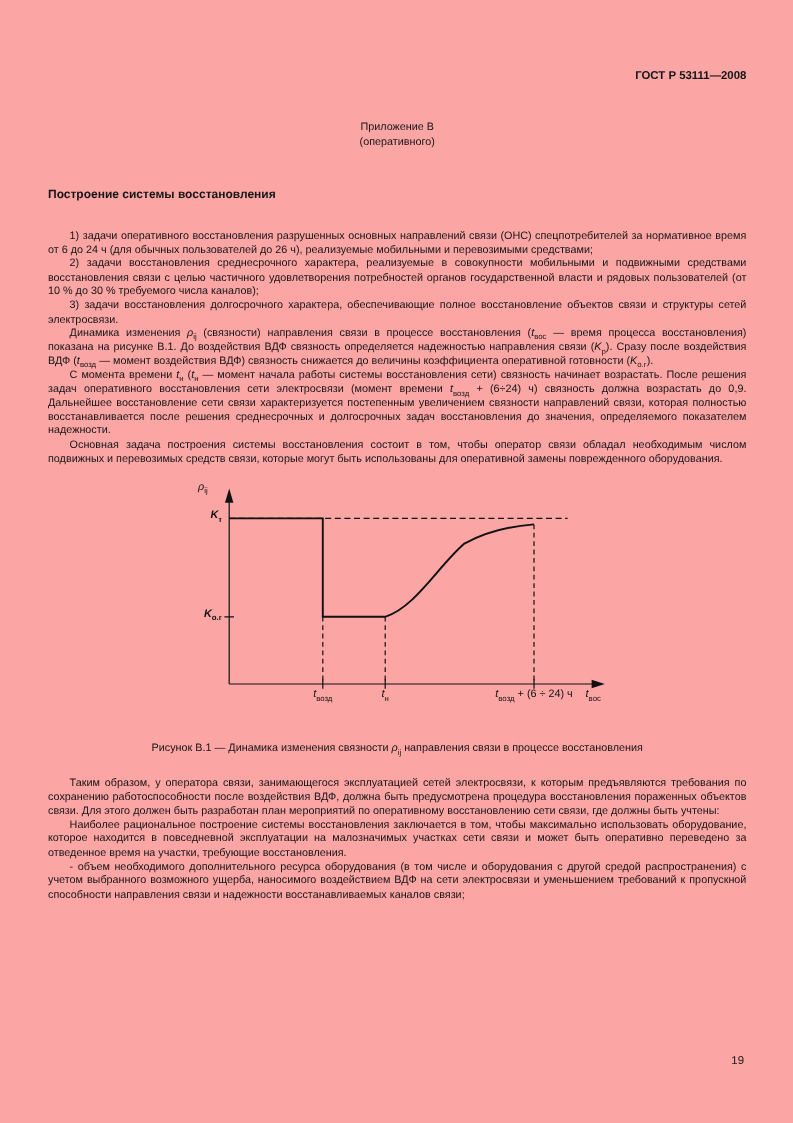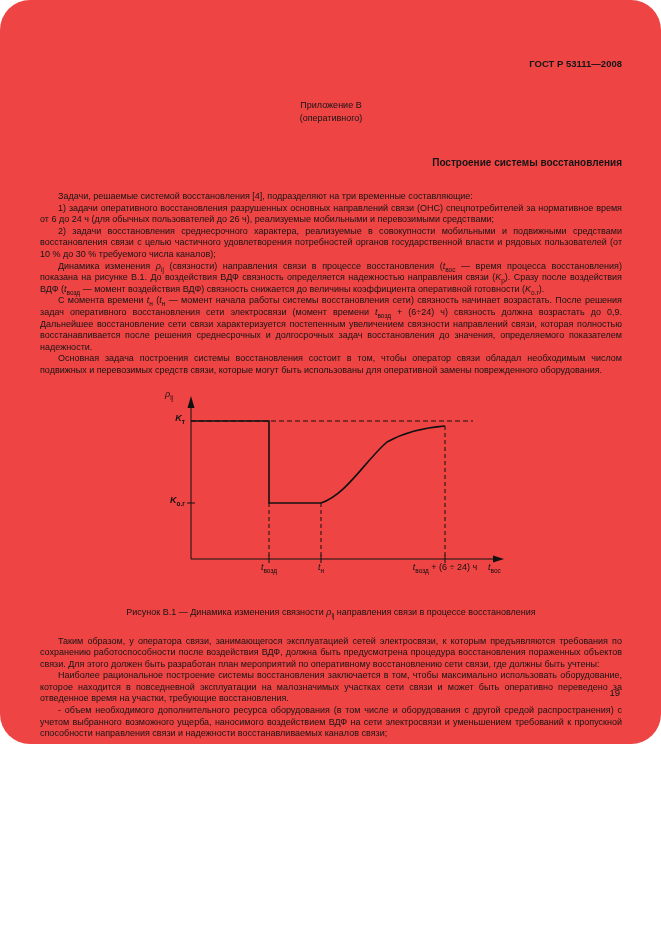--- a/index.html
+++ b/index.html
@@ -1,25 +1,24 @@
 <!DOCTYPE html>
 <html><head>
 <meta charset="utf-8">
 <style>
   html,body{margin:0;padding:0;background:#ffffff;}
   .page{
-    width:661px;height:744px;background:#ef4444;position:relative;
+    width:661px;height:936px;background:#fca5a5;position:relative;
     box-sizing:border-box;padding:58px 39px 40px 40px;
     font-family:"Liberation Sans","DejaVu Sans",sans-serif;color:#151515;
     overflow:hidden;
-    border-radius:30px;
   }
   .doc-header{text-align:right;font-weight:bold;font-size:9.5px;line-height:11px;}
   .appendix{margin-top:30px;text-align:center;font-weight:normal;font-size:9px;line-height:13px;}
-  .title{margin-top:32px;text-align:right;font-weight:bold;font-size:10px;line-height:12px;}
+  .title{margin-top:32px;text-align:left;font-weight:bold;font-size:10px;line-height:12px;}
   .body-text{margin-top:22px;font-size:9px;line-height:11.6px;text-align:justify;}
   .body-text p{margin:0;text-indent:18px;}
   sub{font-size:6.5px;line-height:0;}
   i{font-style:italic;}
   
   .figure-block{margin:14px 0 0 0;}
   .plot{position:relative;width:380px;height:200px;margin:0 auto;font-size:9px;}
   .plot svg{position:absolute;left:0;top:0;}
   .fig-label{position:absolute;white-space:nowrap;color:#111;}
   .fig-label.bold{font-weight:bold;}
@@ -42,23 +41,23 @@
   <div class="doc-header">ГОСТ Р 53111—2008</div>
 
   <div class="appendix">
     <div>Приложение В</div>
     <div>(оперативного)</div>
   </div>
 
   <div class="title">Построение системы восстановления</div>
 
   <div class="body-text">
-    <p>Задачи, решаемые системой восстановления [4], подразделяют на три временные составляющие:</p>
     <p>1) задачи оперативного восстановления разрушенных основных направлений связи (ОНС) спецпотребителей за нормативное время от 6 до 24 ч (для обычных пользователей до 26 ч), реализуемые мобильными и перевозимыми средствами;</p>
     <p>2) задачи восстановления среднесрочного характера, реализуемые в совокупности мобильными и подвижными средствами восстановления связи с целью частичного удовлетворения потребностей органов государственной власти и рядовых пользователей (от 10 % до 30 % требуемого числа каналов);</p>
+    <p>3) задачи восстановления долгосрочного характера, обеспечивающие полное восстановление объектов связи и структуры сетей электросвязи.</p>
     <p>Динамика изменения <i>ρ</i><sub>ij</sub> (связности) направления связи в процессе восстановления (<i>t</i><sub>вос</sub> — время процесса восстановления) показана на рисунке В.1. До воздействия ВДФ связность определяется надежностью направления связи (<i>K</i><sub>р</sub>). Сразу после воздействия ВДФ (<i>t</i><sub>возд</sub> — момент воздействия ВДФ) связность снижается до величины коэффициента оперативной готовности (<i>K</i><sub>о.г</sub>).</p>
     <p>С момента времени <i>t</i><sub>н</sub> (<i>t</i><sub>н</sub> — момент начала работы системы восстановления сети) связность начинает возрастать. После решения задач оперативного восстановления сети электросвязи (момент времени <i>t</i><sub>возд</sub> + (6÷24) ч) связность должна возрастать до 0,9. Дальнейшее восстановление сети связи характеризуется постепенным увеличением связности направлений связи, которая полностью восстанавливается после решения среднесрочных и долгосрочных задач восстановления до значения, определяемого показателем надежности.</p>
     <p>Основная задача построения системы восстановления состоит в том, чтобы оператор связи обладал необходимым числом подвижных и перевозимых средств связи, которые могут быть использованы для оперативной замены поврежденного оборудования.</p>
   </div>
 
   <figure class="figure-block" style="margin:14px 0 0 0;">
     <div class="plot">
       <svg width="380" height="200" viewBox="0 0 380 200">
 
         <line x1="50" y1="168" x2="50" y2="12" stroke="#111" stroke-width="1"></line>

